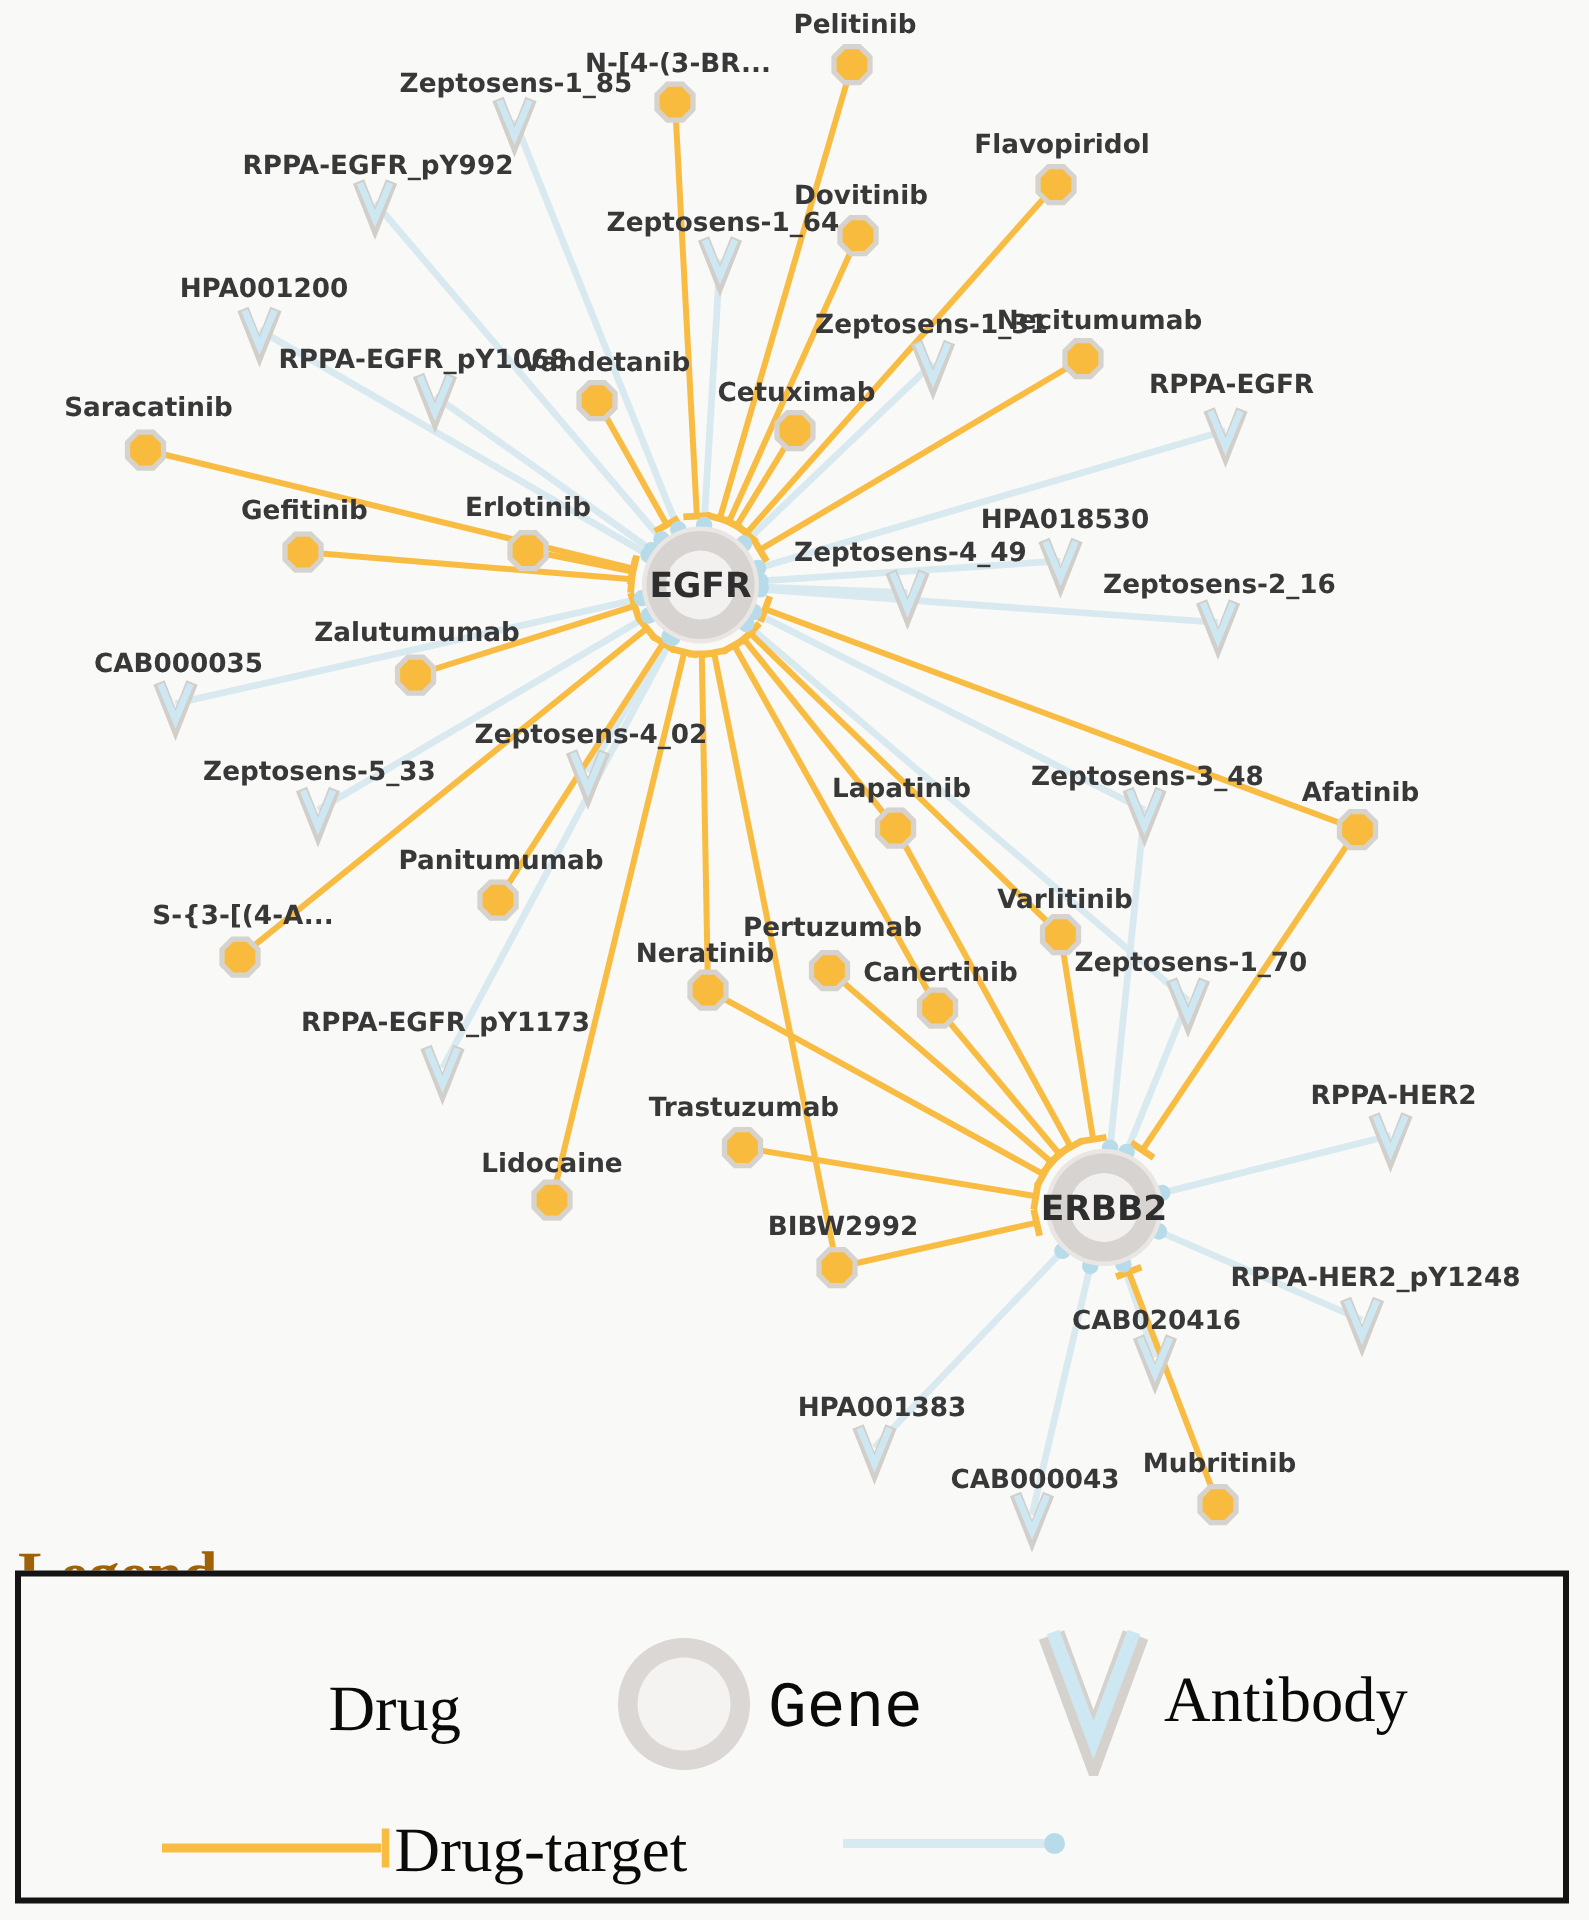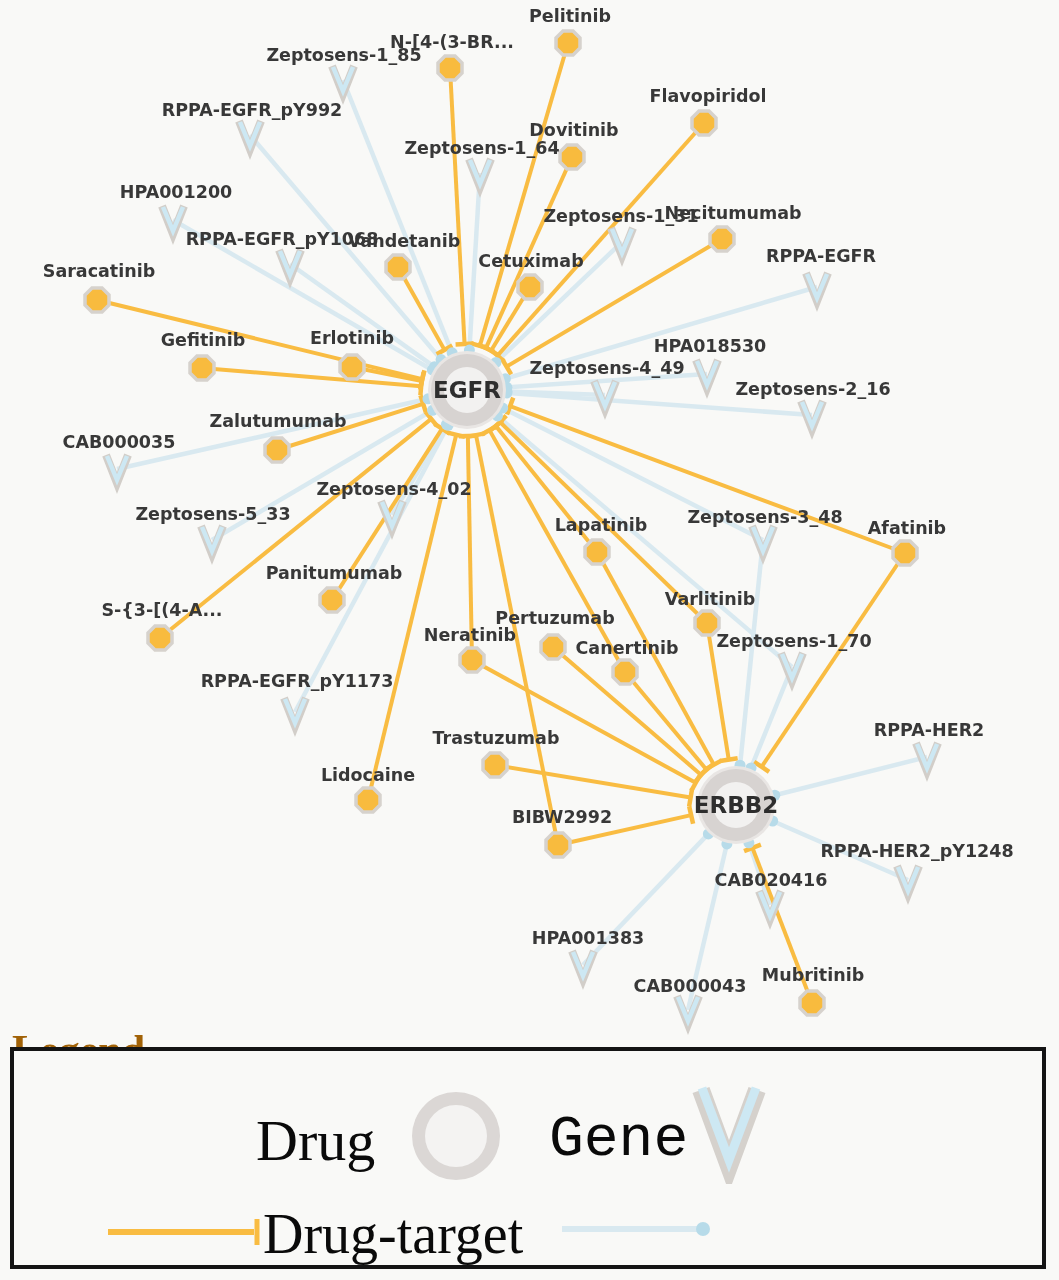--- a/index.html
+++ b/index.html
@@ -24,22 +24,22 @@
   }
   #legend-box{
     position:absolute;left:10px;top:1047px;width:1028px;height:214px;
     border:4px solid #141414;background:#f9f9f7;
   }
   .lg{position:absolute;transform:translateY(-50%);}
   .lg-label{
     position:absolute;transform:translateY(-50%);
     font-family:"Liberation Serif",serif;color:#0a0a0a;white-space:nowrap;
   }
-  .lg-label.big{font-size:58px;margin-left:37px;}
-  .lg-label.small{font-size:56px;}
+  .lg-label.big{font-size:43px;}
+  .lg-label.small{font-size:42px;}
 </style>
 </head>
 <body>
 
 <svg id="graph" width="1059" height="1280" viewBox="0 0 1059 1280">
     <g>
       <line x1="343" y1="80" x2="452.14437294583587" y2="352.86093236458964" stroke="#d9e9f0" stroke-width="4.5"></line>
       <line x1="250" y1="135" x2="441.07672891529995" y2="359.53716992350917" stroke="#d9e9f0" stroke-width="4.5"></line>
       <line x1="173" y1="220" x2="432.37220171259514" y2="369.9771234392557" stroke="#d9e9f0" stroke-width="4.5"></line>
       <line x1="290" y1="264" x2="434.41338446668465" y2="366.80274826441956" stroke="#d9e9f0" stroke-width="4.5"></line>
@@ -377,20 +377,21 @@
   <svg class="lg" style="left:394px;top:85px;" width="96" height="96" viewBox="0 0 96 96">
     <circle cx="48" cy="48" r="44" fill="#dbd7d5"></circle>
     <circle cx="48" cy="48" r="31" fill="#f4f3f2"></circle>
   </svg>
   <div class="lg-label big" style="left:498px;top:88px;font-family:Liberation Mono, monospace;">Gene</div>
 
   <svg class="lg" style="left:673px;top:77px;" width="84" height="112" viewBox="0 0 84 112">
     <path d="M14 18 L42 94 L70 18" stroke="#d5d1cc" stroke-width="18" fill="none"></path>
     <path d="M15 16 L42 88 L69 16" stroke="#cde8f3" stroke-width="9" fill="none"></path>
   </svg>
+  <div class="lg-label big" style="left:762px;top:83px;">Antibody</div>
 
   <svg class="lg" style="left:92px;top:181px;" width="170" height="34" viewBox="0 0 170 34">
     <line x1="2" y1="17" x2="148" y2="17" stroke="#F9BC42" stroke-width="6"></line>
     <line x1="151" y1="4" x2="151" y2="30" stroke="#F9BC42" stroke-width="5"></line>
   </svg>
   <div class="lg-label small" style="left:249px;top:183px;">Drug-target</div>
 
   <svg class="lg" style="left:546px;top:178px;" width="160" height="34" viewBox="0 0 160 34">
     <line x1="2" y1="17" x2="140" y2="17" stroke="#d9e9f0" stroke-width="6"></line>
     <circle cx="143" cy="17" r="7" fill="#b7dbe9"></circle>

